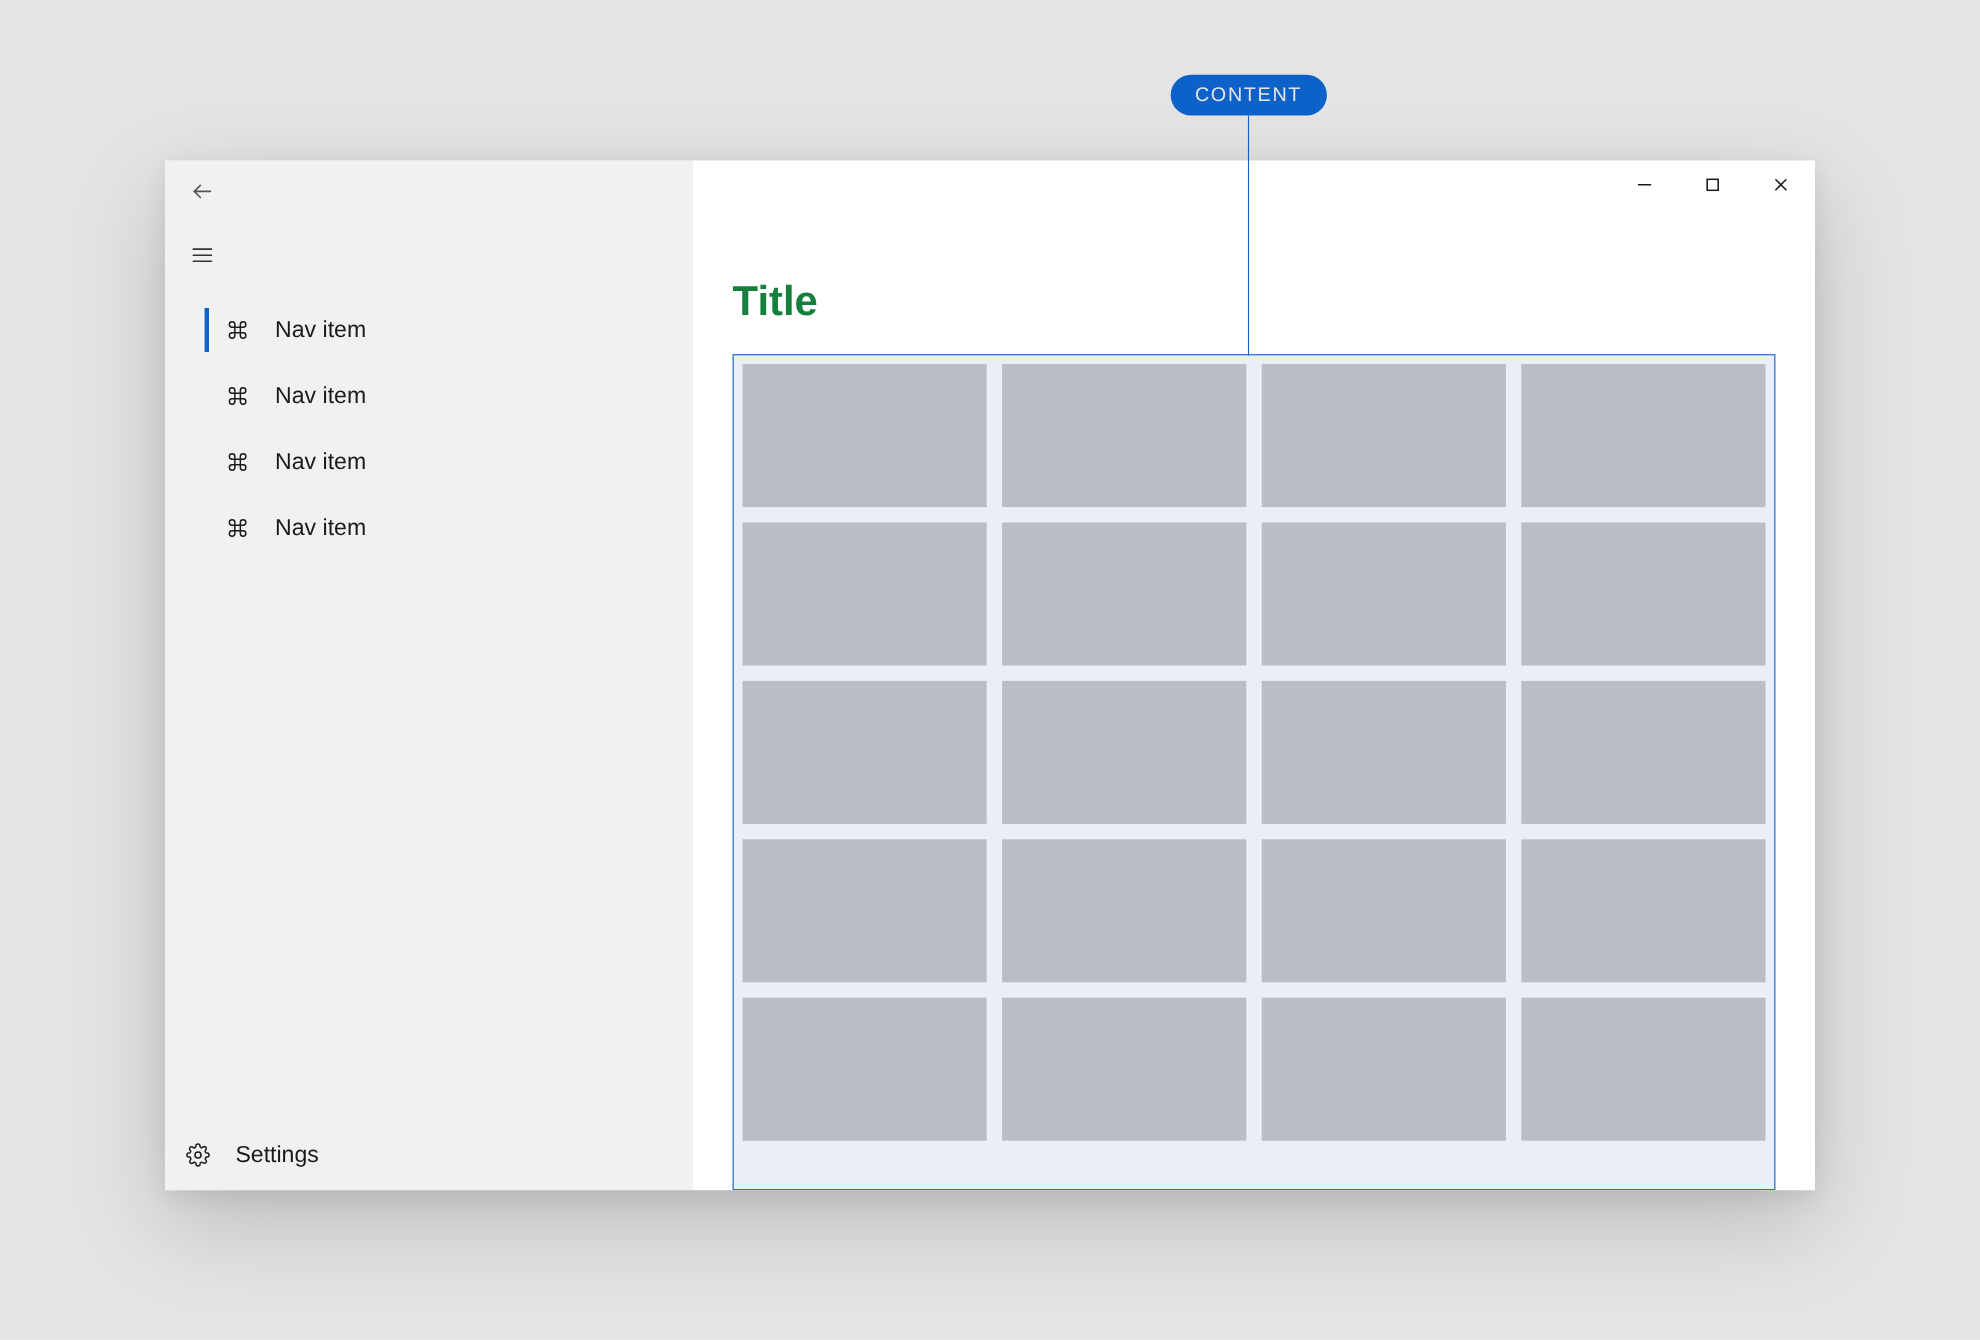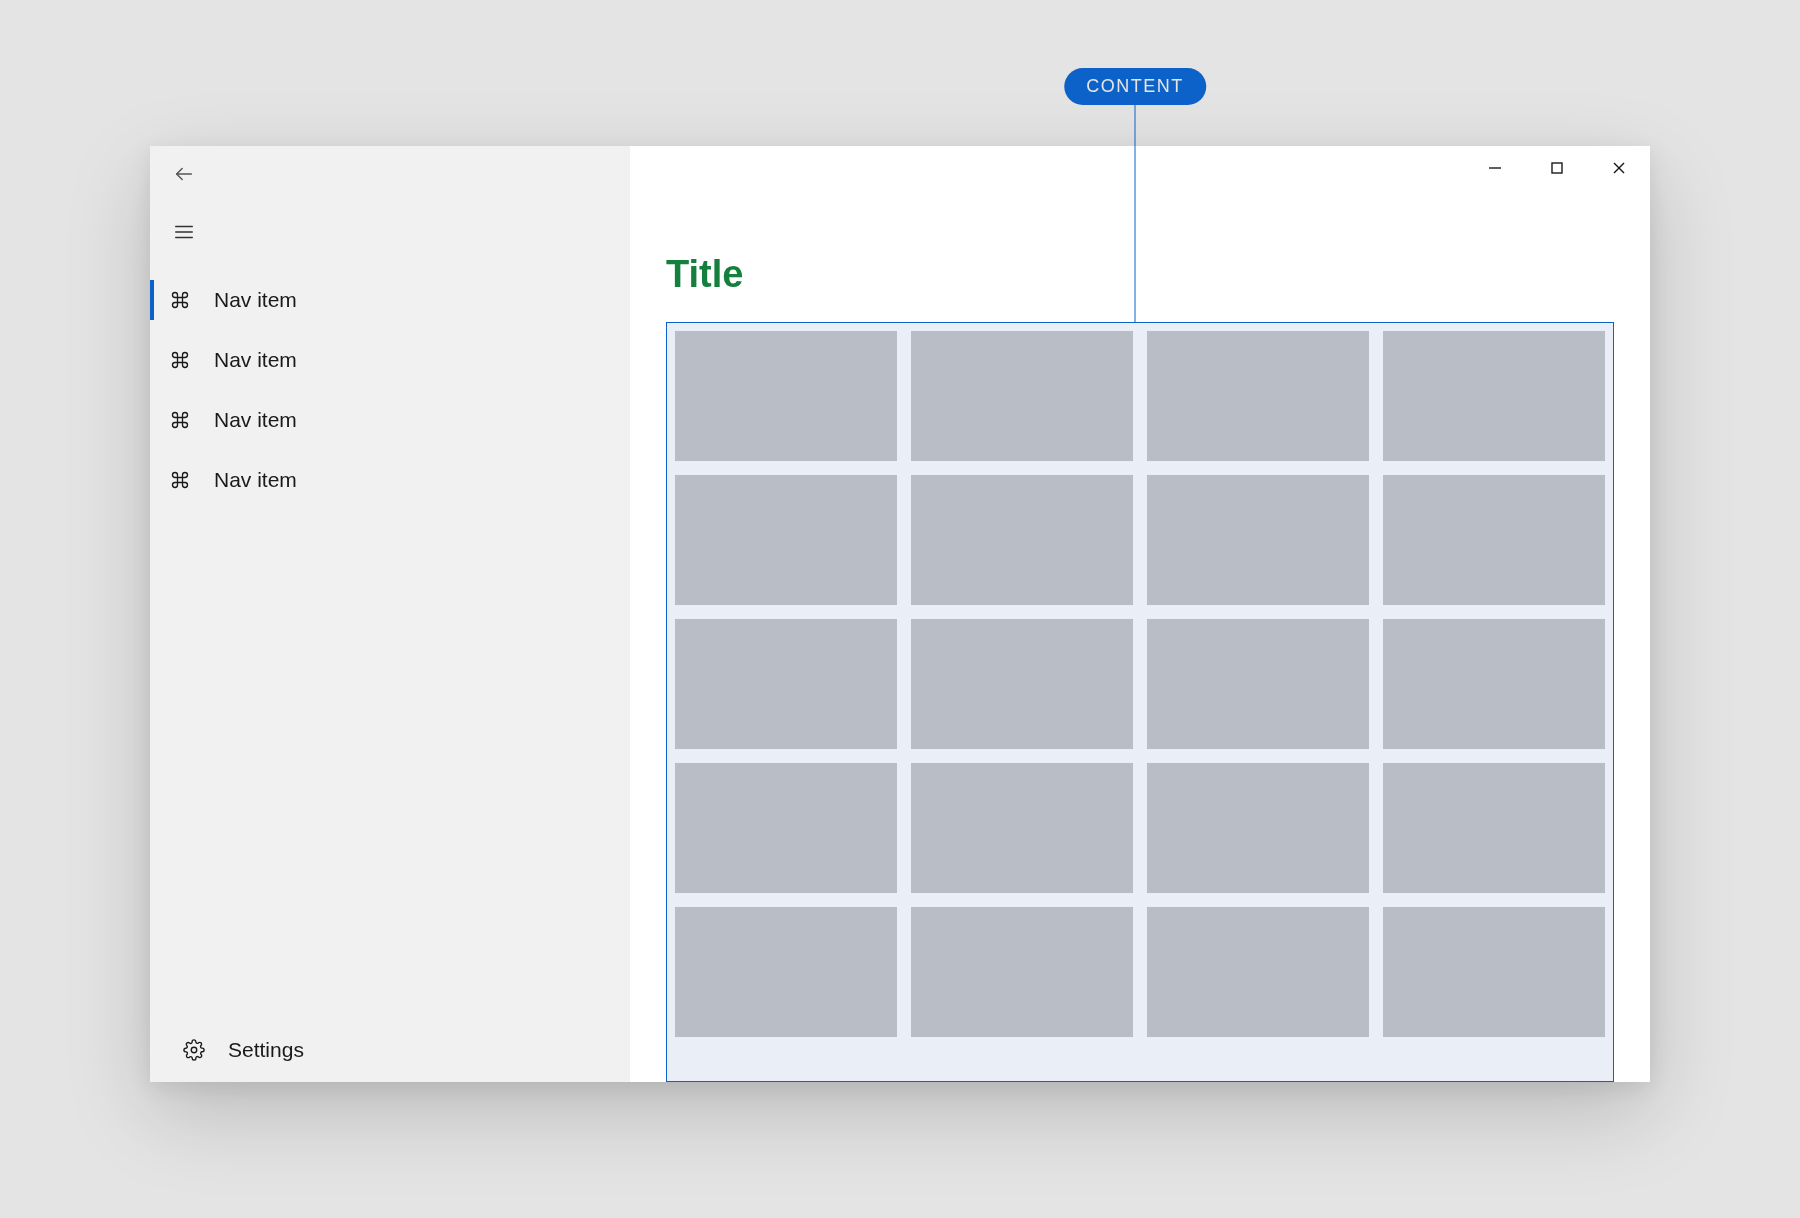--- a/index.html
+++ b/index.html
@@ -82,20 +82,21 @@
     width: 40px; height: 40px;
     display: flex; align-items: center; justify-content: center;
     color: #333;
     cursor: pointer;
   }
 
   .nav-list {
     margin-top: 8px;
     display: flex;
     flex-direction: column;
+    margin-left: 36px;
   }
   .nav-item {
     height: 60px;
     display: flex;
     align-items: center;
     gap: 22px;
     padding-left: 18px;
     font-size: 21px;
     color: #1a1a1a;
     cursor: pointer;
@@ -116,21 +117,21 @@
     color: #1a1a1a;
   }
 
   .sidebar-spacer { flex: 1; }
 
   .settings-item {
     height: 64px;
     display: flex;
     align-items: center;
     gap: 22px;
-    padding-left: 32px;
+    padding-left: 18px;
     font-size: 21px;
     color: #1a1a1a;
     cursor: pointer;
   }
 
   
   .content-pane {
     flex: 1;
     position: relative;
     background: #ffffff;

